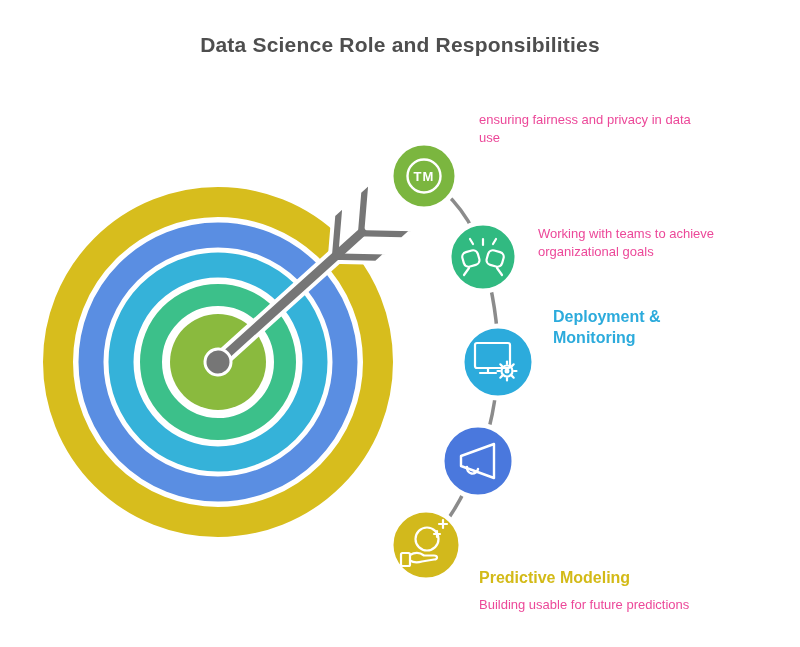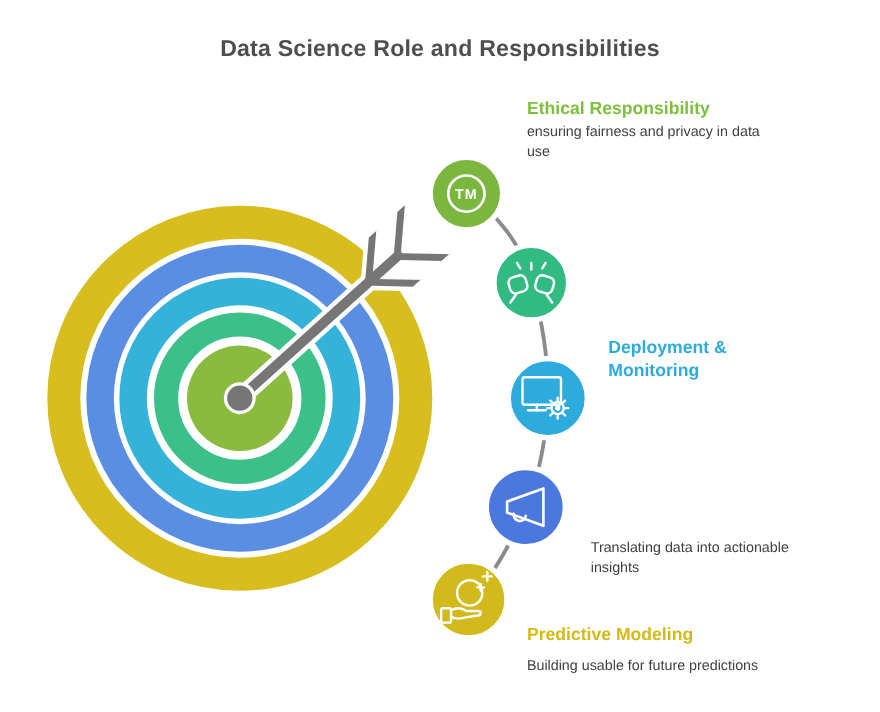--- a/index.html
+++ b/index.html
@@ -8,21 +8,21 @@
     font-family:"Liberation Sans", sans-serif;overflow:hidden;
   }
   #title{
     position:absolute;top:33px;left:0;width:800px;text-align:center;
     font-size:21px;font-weight:bold;color:#4e4e4e;letter-spacing:.2px;
   }
   .item-heading{
     position:absolute;font-size:16px;font-weight:bold;line-height:1.32;
   }
   .item-desc{
-    position:absolute;font-size:13px;color:#404040;line-height:1.35;
+    position:absolute;font-size:13px;color:#ec4899;line-height:1.35;
   }
   .hw230{width:230px;} .hw160{width:160px;} .dw{width:215px;}
   .c-green{color:#7cc13c;} .c-emerald{color:#2fba81;} .c-cyan{color:#2cabdc;}
   .c-blue{color:#4a77dc;} .c-yellow{color:#d3ba17;}
   svg{position:absolute;top:0;left:0;}
 </style>
 </head>
 <body>
 
 <div id="stage">
@@ -107,24 +107,23 @@
         <line x1="15" y1="-22" x2="23" y2="-22"></line>
         <line x1="19" y1="-26" x2="19" y2="-18"></line>
         <line x1="10" y1="-12" x2="16" y2="-12"></line>
         <line x1="13" y1="-15" x2="13" y2="-9"></line>
         <rect x="-23" y="7" width="9" height="13" rx="1.5"></rect>
         <path d="M-14,9 C-8,5.5 -4,6.5 0,9.5 L10,9.5 C14,9.5 14,13.5 10,13.5 L-2,15.5 C-7,17 -11,16.5 -14,14.5"></path>
       </g>
     </g>
   </svg>
 
-  <div class="item-heading c-green hw230" style="left:479px;top:89px">Ethical Responsibility</div>
   <div class="item-desc dw" style="left:479px;top:111px">ensuring fairness and privacy in data use</div>
 
+  <div class="item-desc dw" style="left:538px;top:225px">Working with teams to achieve organizational goals</div>
 
   <div class="item-heading c-cyan hw160" style="left:553px;top:306px">Deployment &amp; Monitoring</div>
 
-  <div class="item-desc dw" style="left:537px;top:489px">Translating data into actionable insights</div>
 
   <div class="item-heading c-yellow hw230" style="left:479px;top:567px">Predictive Modeling</div>
   <div class="item-desc dw" style="left:479px;top:596px">Building usable for future predictions</div>
 
 </div>
 
 </body></html>

